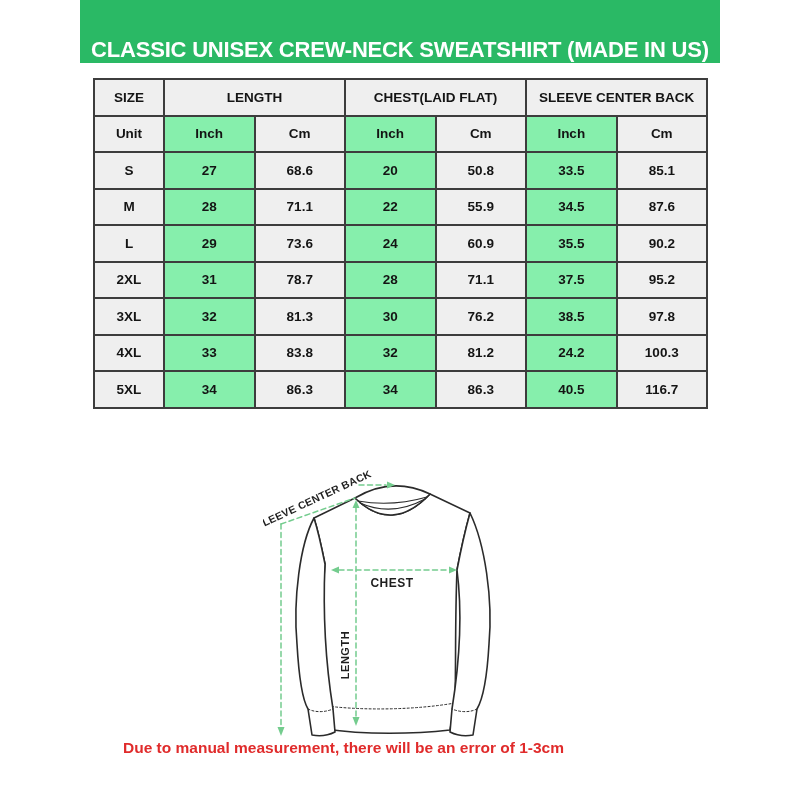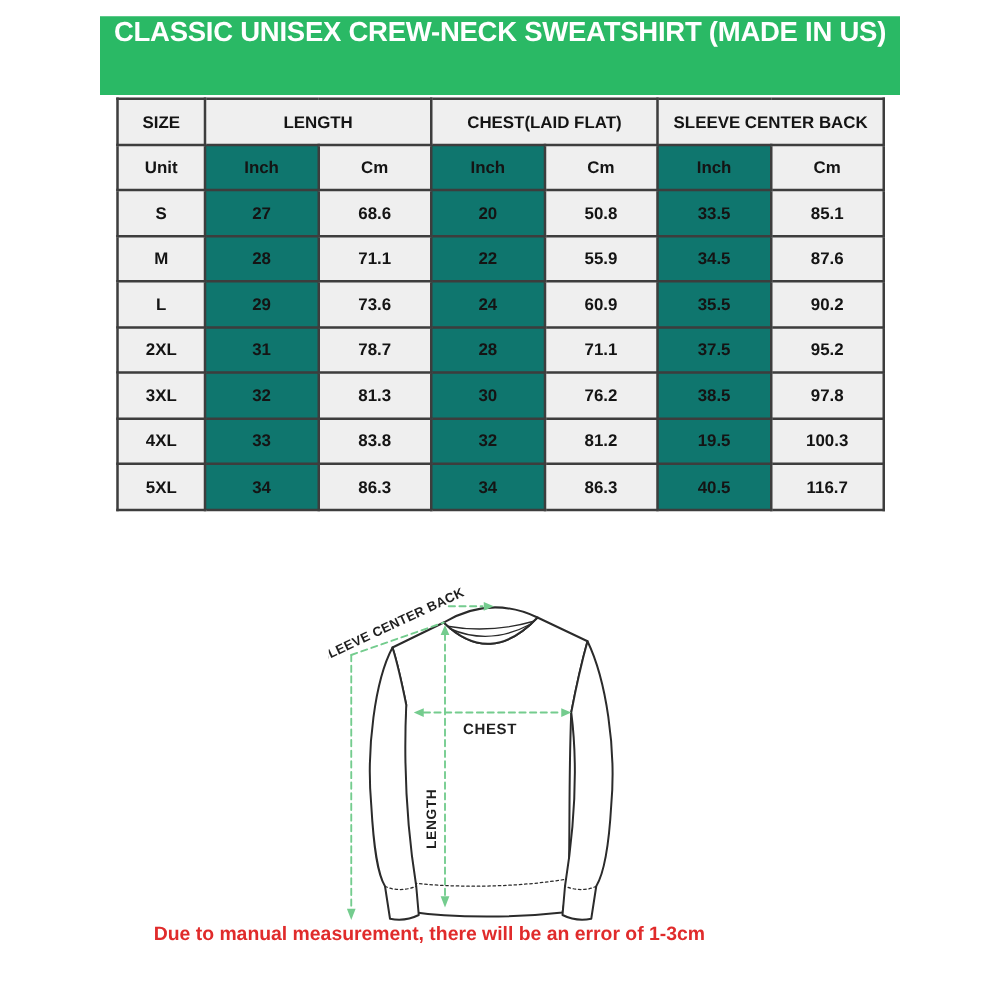--- a/index.html
+++ b/index.html
@@ -1,30 +1,30 @@
 <!DOCTYPE html>
 <html><head>
 <meta charset="utf-8">
 <style>
   html,body{margin:0;padding:0;background:#fff;}
   .page{position:relative;width:800px;height:800px;background:#ffffff;overflow:hidden;
         font-family:"Liberation Sans", sans-serif;}
 
   
   .banner{position:absolute;left:80px;top:0;width:640px;height:63px;
-          display:flex;align-items:flex-start;justify-content:center;margin-top:13px;}
+          display:flex;align-items:flex-end;justify-content:center;}
   .banner h1{margin:0;color:#ffffff;font-size:22px;font-weight:700;letter-spacing:-0.2px;white-space:nowrap;}
 
   
   table.chart{position:absolute;left:93px;top:78px;width:613px;border-collapse:collapse;
               table-layout:fixed;font-size:13.5px;font-weight:700;color:#141414;border-radius:25px;}
   table.chart td,table.chart th{border:2px solid #3d3d3d;text-align:center;vertical-align:middle;
               height:34.5px;padding:0;font-weight:700;}
   .cell-gray{background:#efefef;}
-  .cell-white{background:#0f766e;}
+  .cell-white{background:#86efac;}
 
   
   .diagram{position:absolute;left:263px;top:456px;width:264px;height:294px;}
 
   
   .note{position:absolute;left:0;top:739px;width:687px;text-align:center;
         font-size:15.5px;font-weight:700;}
 </style>
 </head>
 <body>
@@ -106,21 +106,21 @@
           <td class="cell-gray">76.2</td>
           <td class="cell-white">38.5</td>
           <td class="cell-gray">97.8</td>
         </tr>
         <tr>
           <td class="cell-gray">4XL</td>
           <td class="cell-white">33</td>
           <td class="cell-gray">83.8</td>
           <td class="cell-white">32</td>
           <td class="cell-gray">81.2</td>
-          <td class="cell-white">19.5</td>
+          <td class="cell-white">24.2</td>
           <td class="cell-gray">100.3</td>
         </tr>
         <tr>
           <td class="cell-gray">5XL</td>
           <td class="cell-white">34</td>
           <td class="cell-gray">86.3</td>
           <td class="cell-white">34</td>
           <td class="cell-gray">86.3</td>
           <td class="cell-white">40.5</td>
           <td class="cell-gray">116.7</td>

